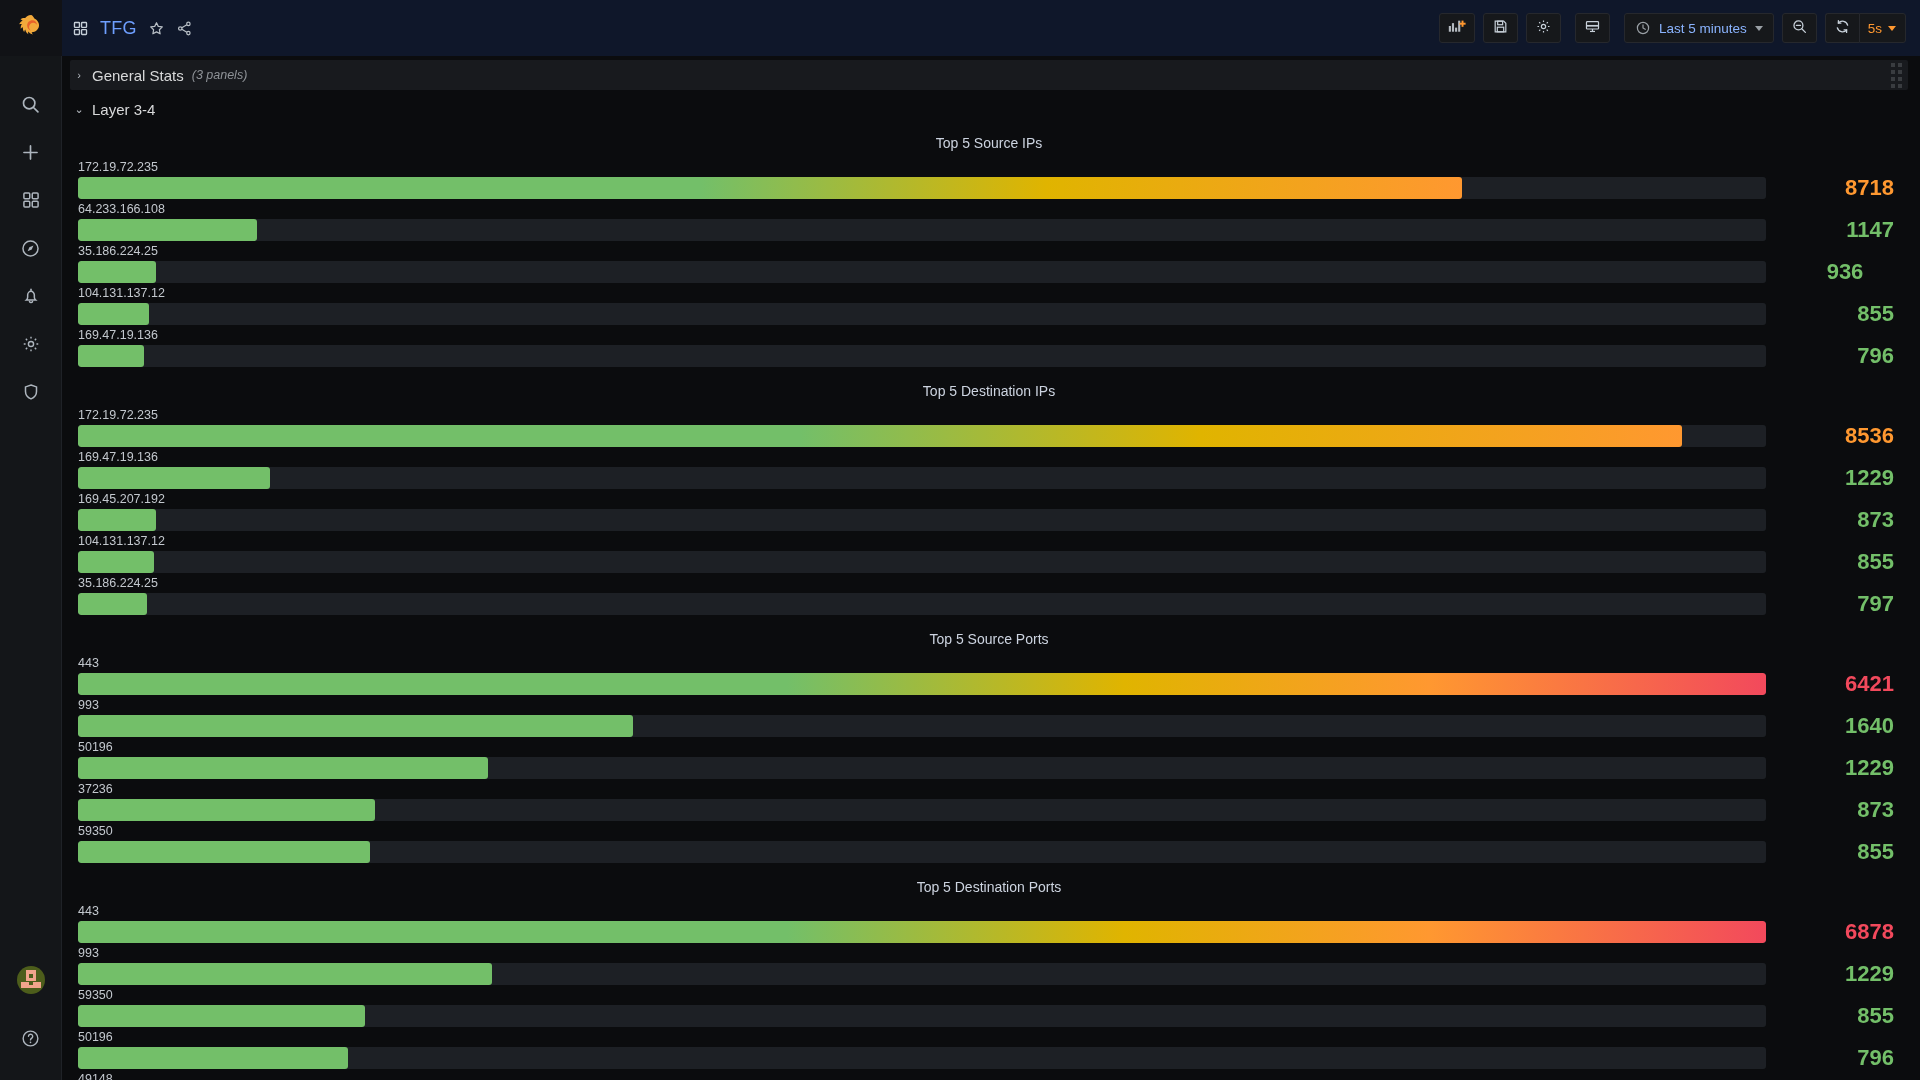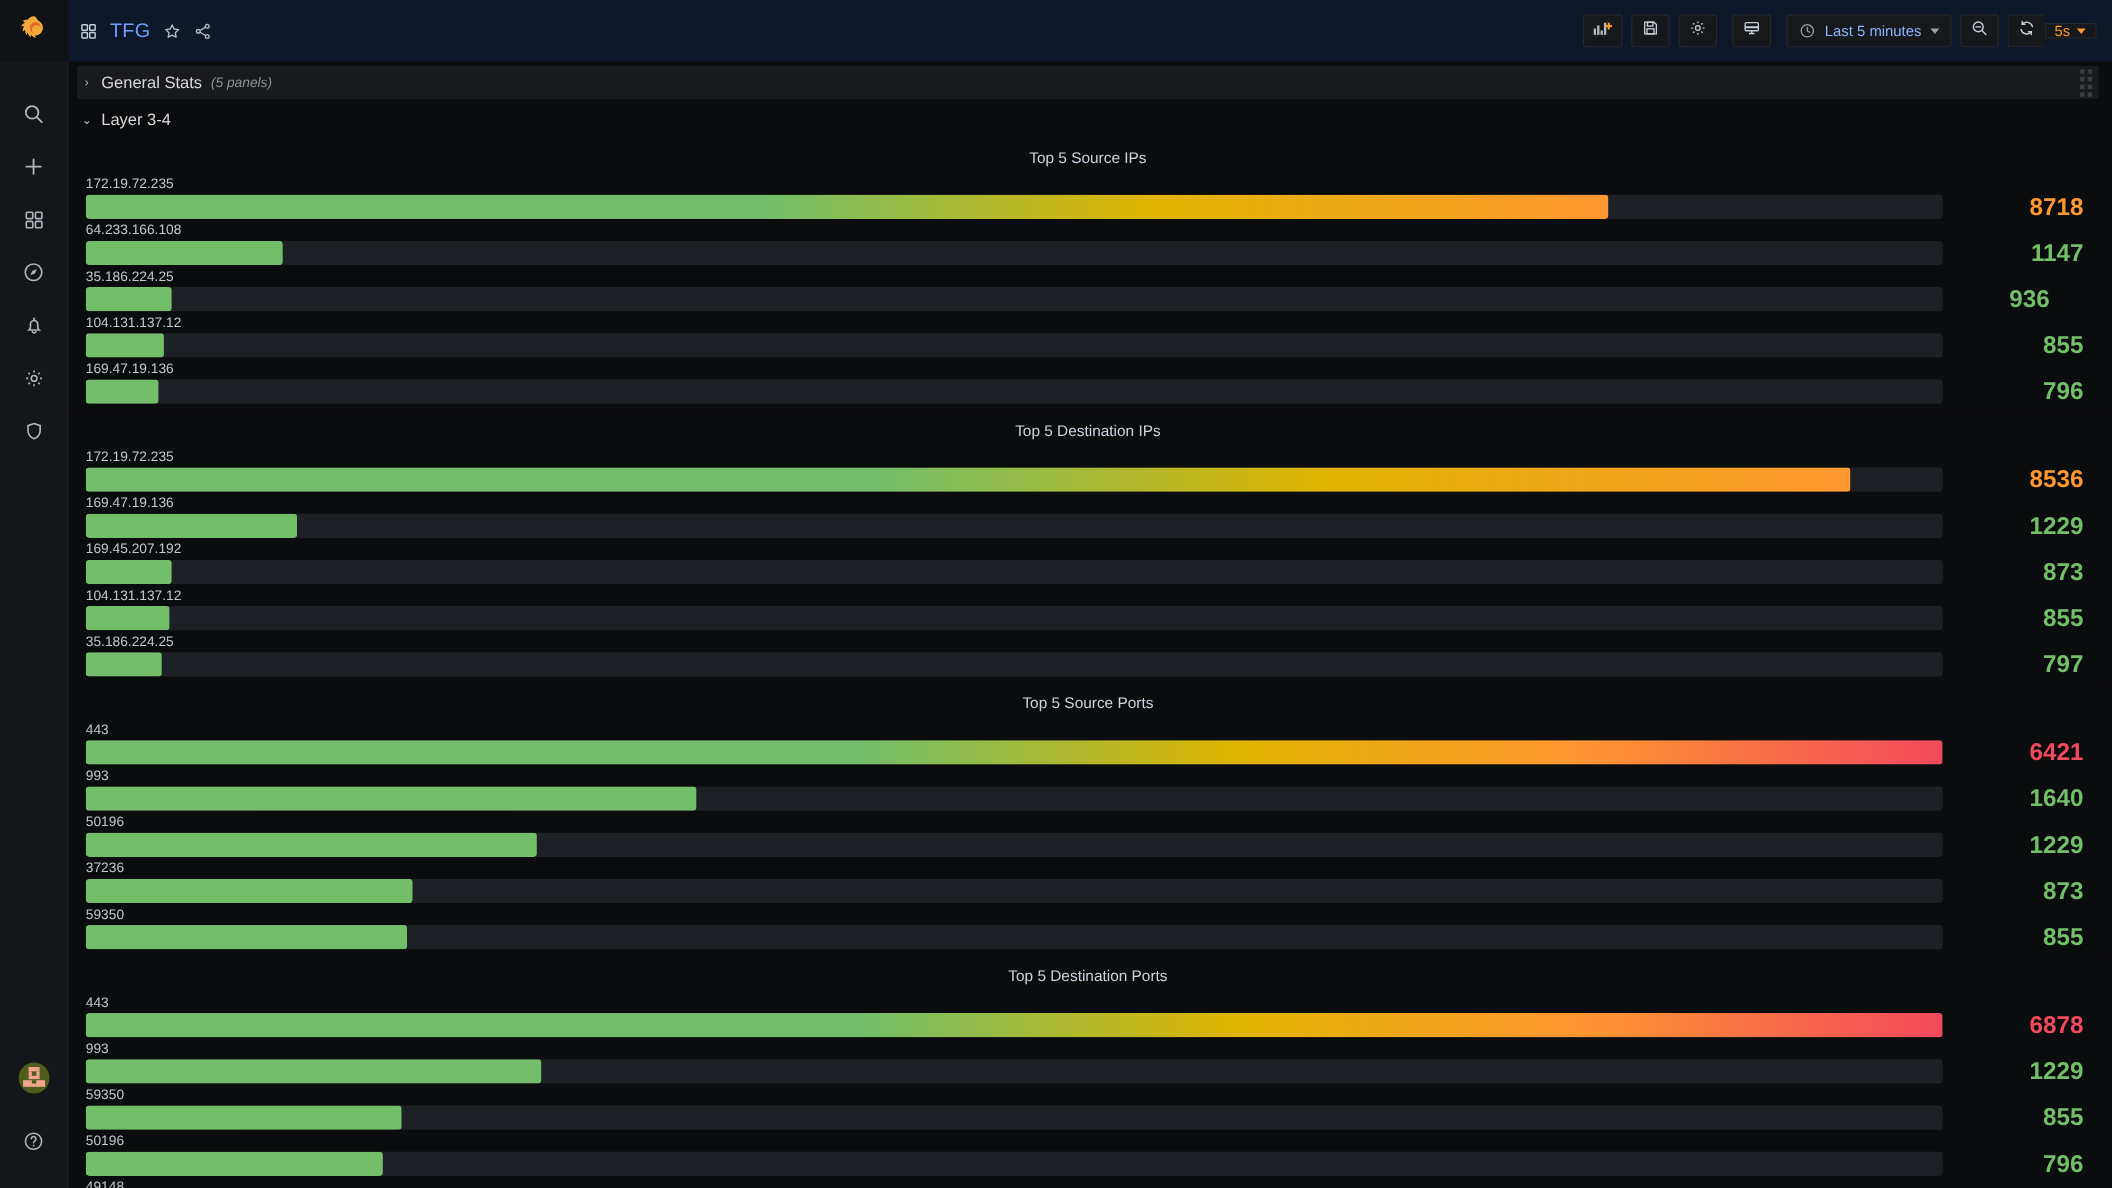--- a/index.html
+++ b/index.html
@@ -66,21 +66,21 @@
   .tb-pill {
     height: 30px; padding: 0 10px;
     background: #16181b; border: 1px solid #26282d; border-radius: 3px;
     display: flex; align-items: center; gap: 8px; cursor: pointer;
   }
   .tb-pill .txt { font-size: 13.5px; color: #8bb4ff; }
   .chev { width: 0; height: 0; border-left: 4px solid transparent; border-right: 4px solid transparent; border-top: 5px solid #9aa0a6; }
   .rgroup { display: flex; align-items: center; }
   .rgroup .tb-btn { border-radius: 3px 0 0 3px; border-right: none; }
   .rgroup .rpill {
-    height: 14px; padding: 0 9px 0 8px;
+    height: 30px; padding: 0 9px 0 8px;
     background: #16181b; border: 1px solid #26282d; border-radius: 0 3px 3px 0;
     display: flex; align-items: center; gap: 6px; cursor: pointer;
   }
   .rgroup .rpill .txt { font-size: 13.5px; color: #ff9830; font-weight: 500; }
 
   
   .dash { flex: 1; padding: 0 12px 0 8px; overflow: hidden; }
 
   .row-header {
     height: 30px; display: flex; align-items: center; gap: 8px;
@@ -333,21 +333,21 @@
           </div>
         </div>
       </div>
     </div>
 
     <div class="dash">
 
       <div class="row-header collapsed">
         <span class="caret">›</span>
         <span class="row-title">General Stats</span>
-        <span class="row-count">(5 panels)</span>
+        <span class="row-count">(3 panels)</span>
         <span class="drag-dots">
           <i></i>
             <i></i>
             <i></i>
             <i></i>
             <i></i>
             <i></i>
             <i></i>
             <i></i>
         </span>

